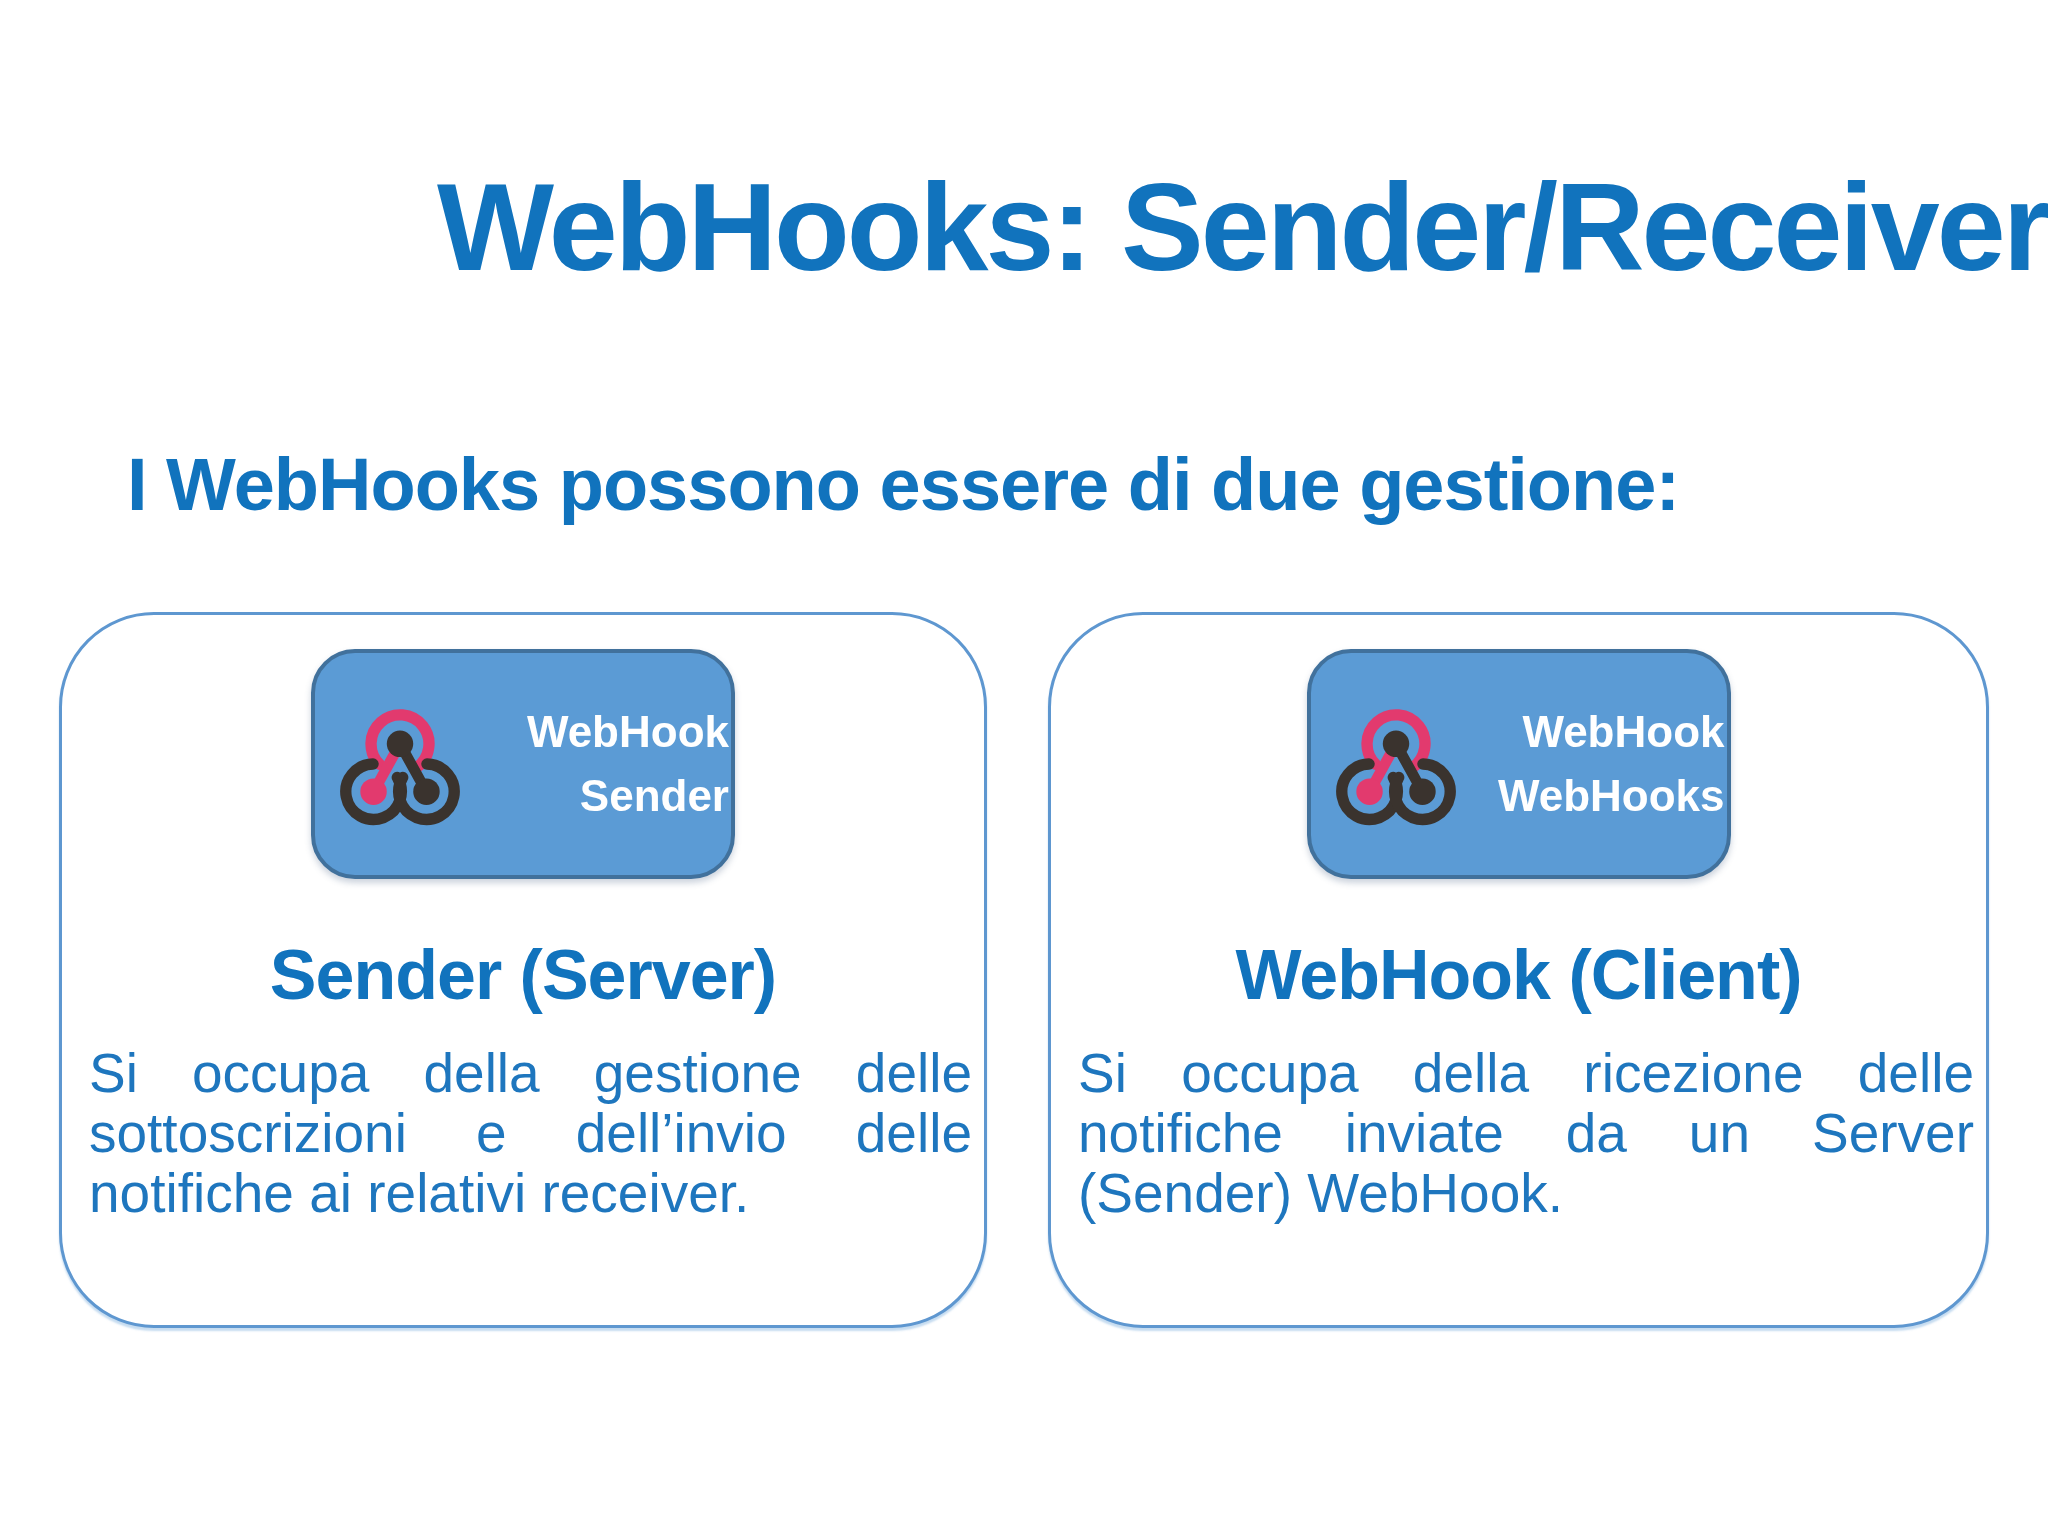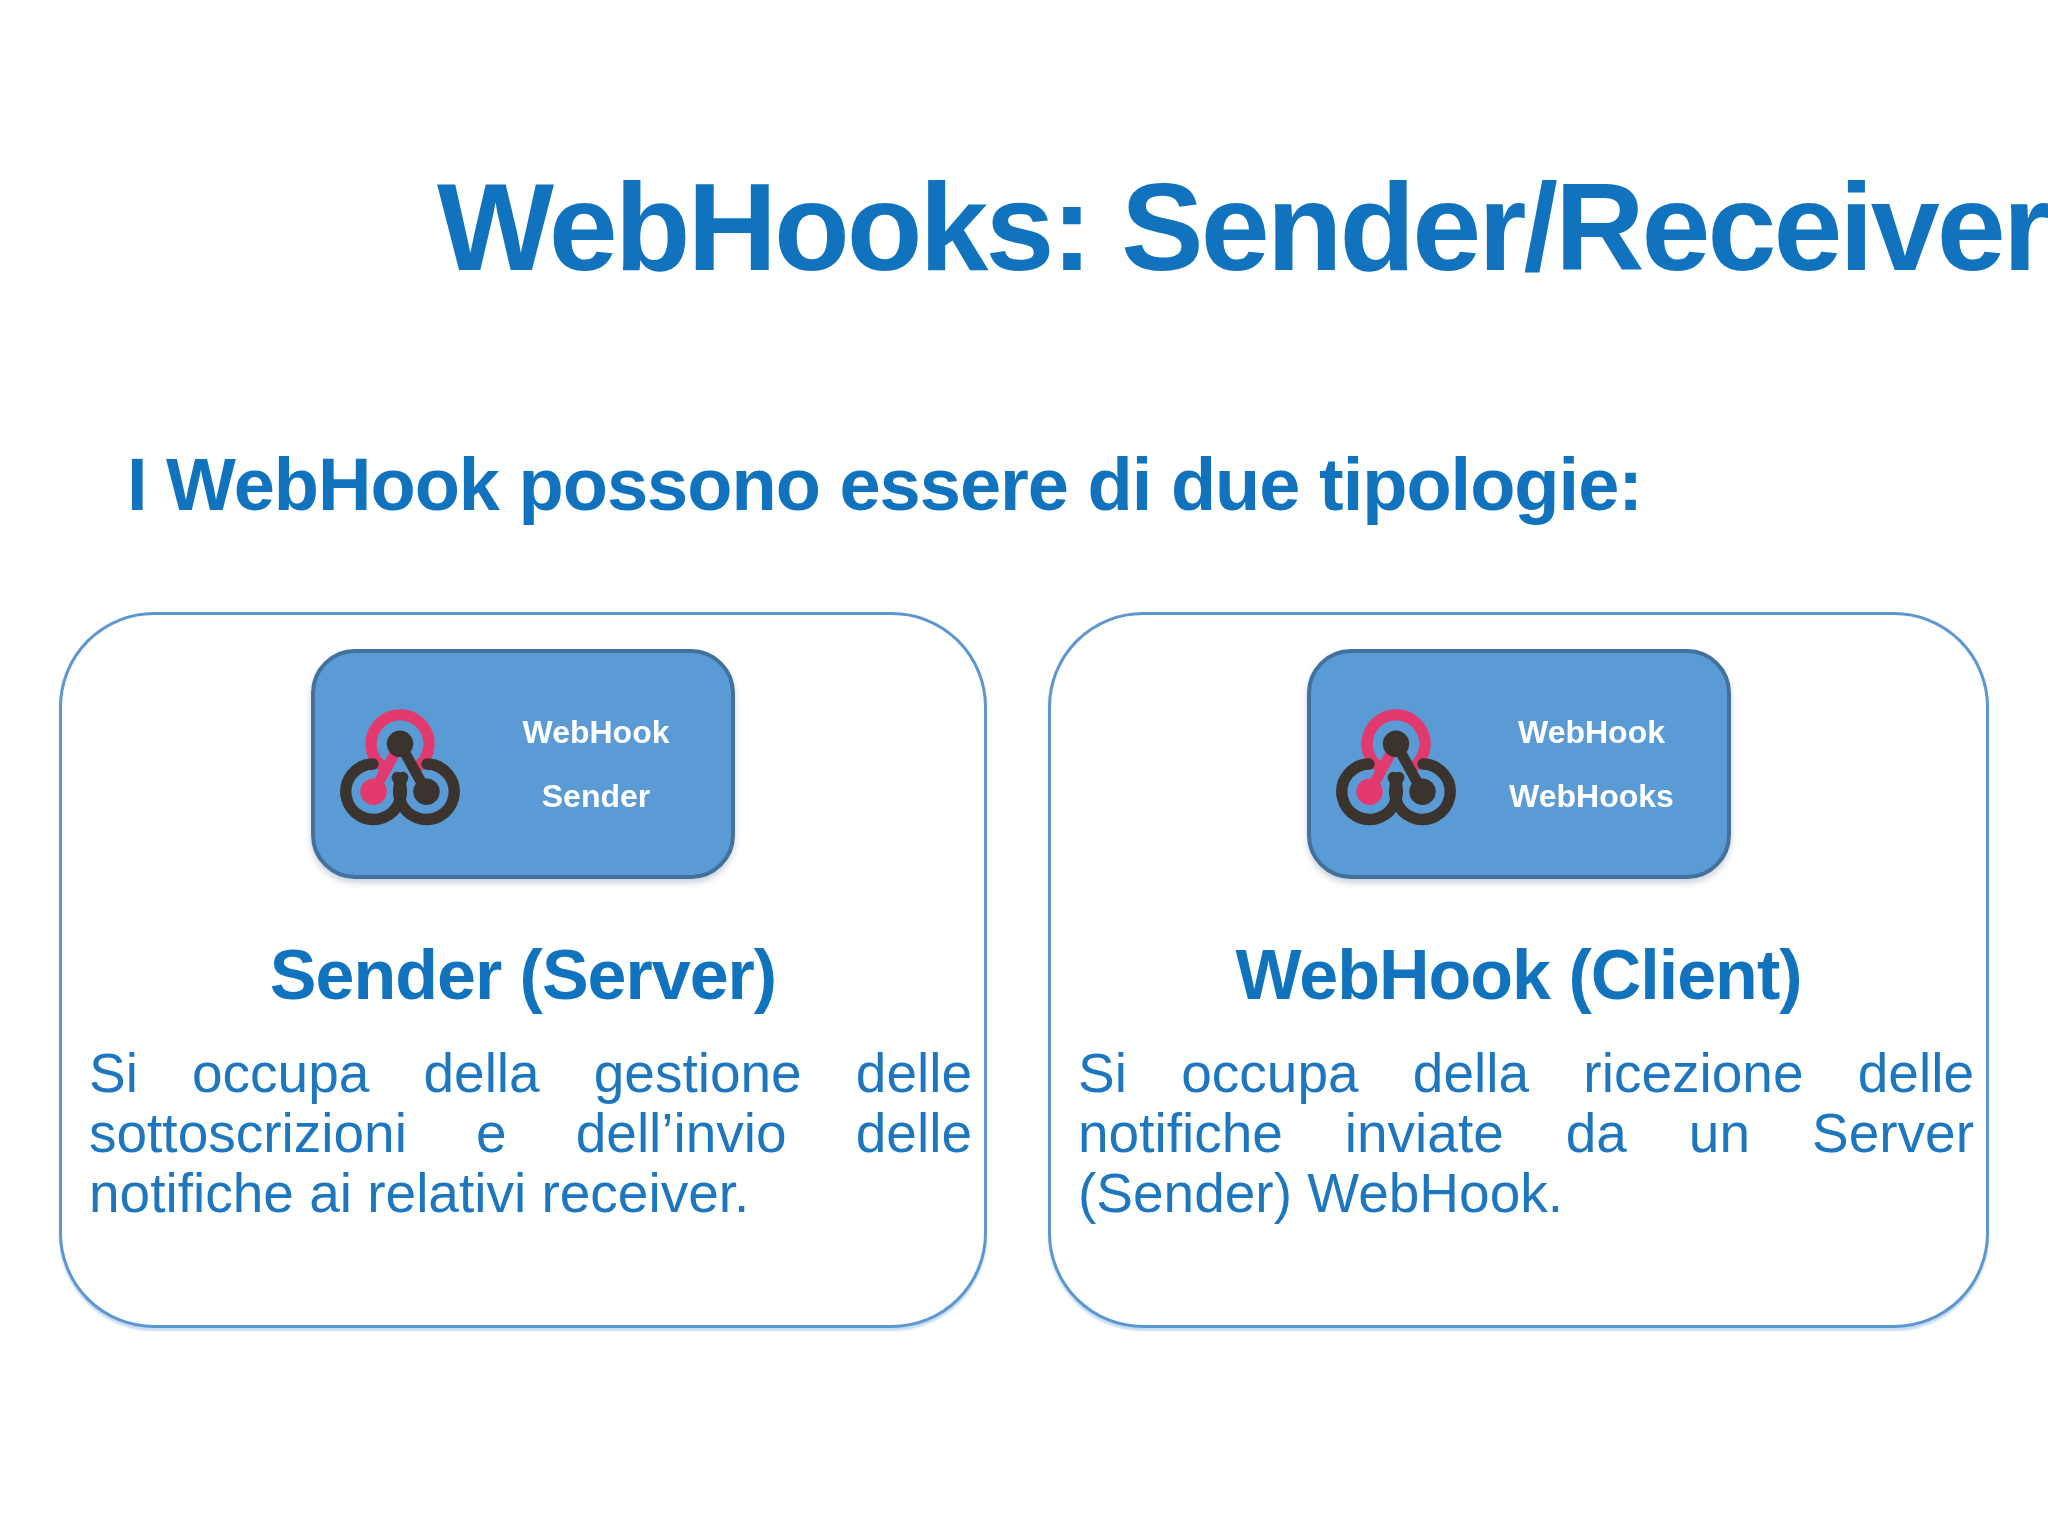--- a/index.html
+++ b/index.html
@@ -48,23 +48,23 @@
     position:absolute;top:34px;left:50%;transform:translateX(-50%);
     width:424px;height:230px;
     background:var(--badge-blue);
     border:4px solid var(--badge-border);
     border-radius:44px;
     display:flex;align-items:center;
     box-shadow:0 4px 6px rgba(50,80,120,.25);
   }
   .wh-icon{width:126px;height:126px;margin-left:22px;flex:none;}
   .badge-label{
-    flex:1;text-align:center;
+    flex:1;text-align:right;
     color:var(--badge-text);
-    font-weight:bold;font-size:32px;line-height:64px;
+    font-weight:bold;font-size:44px;line-height:64px;
     padding-right:2px;
   }
   .card-heading{
     position:absolute;top:322px;left:0;width:100%;
     margin:0;text-align:center;
     font-size:70px;font-weight:bold;letter-spacing:-1px;
     color:var(--accent-blue);
     line-height:1.1;
   }
   .card-body{
@@ -82,21 +82,21 @@
   .wh-node-pink{fill:var(--icon-pink);}
   .wh-node-dark{fill:var(--icon-dark);}
 </style>
 </head>
 <body>
 
 <div>
 
   <h1 class="title">WebHooks: Sender/Receiver</h1>
 
-  <h2 class="subtitle">I WebHook possono essere di due tipologie:</h2>
+  <h2 class="subtitle">I WebHooks possono essere di due gestione:</h2>
 
   <section class="card card-left">
     <div class="badge">
       <svg class="wh-icon" viewBox="0 0 100 100" aria-hidden="true">
         <path class="wh-ring wh-pink" d="M33.74 50.26 A23 23 0 1 1 63.19 52.84"></path>
         <path class="wh-line wh-pink" d="M50 34 L29 72"></path>
         <path class="wh-ring wh-dark" d="M47.86 60.67 A22 22 0 1 1 28.62 50.0"></path>
         <path class="wh-line wh-dark" d="M50 34 L71 72"></path>
         <path class="wh-ring wh-dark" d="M71.38 50 A22 22 0 1 1 52.14 60.67"></path>
         <circle class="wh-node-dark" cx="50" cy="34" r="10.5"></circle>

